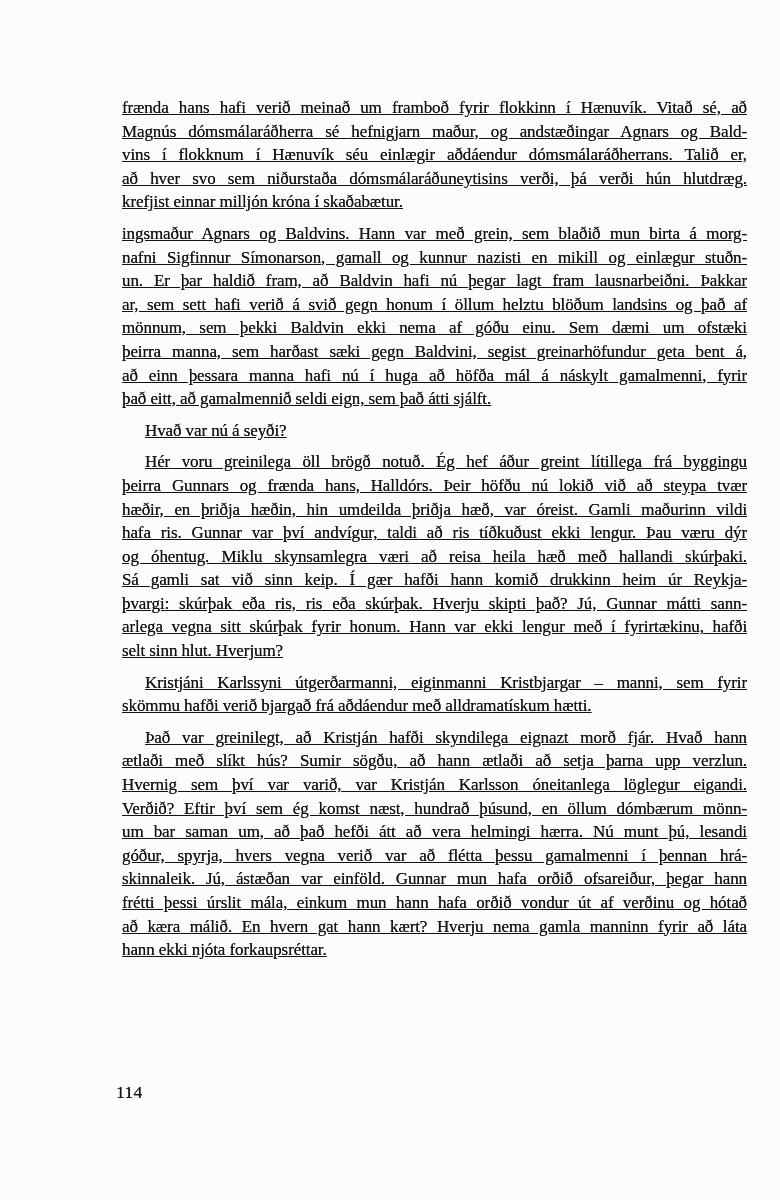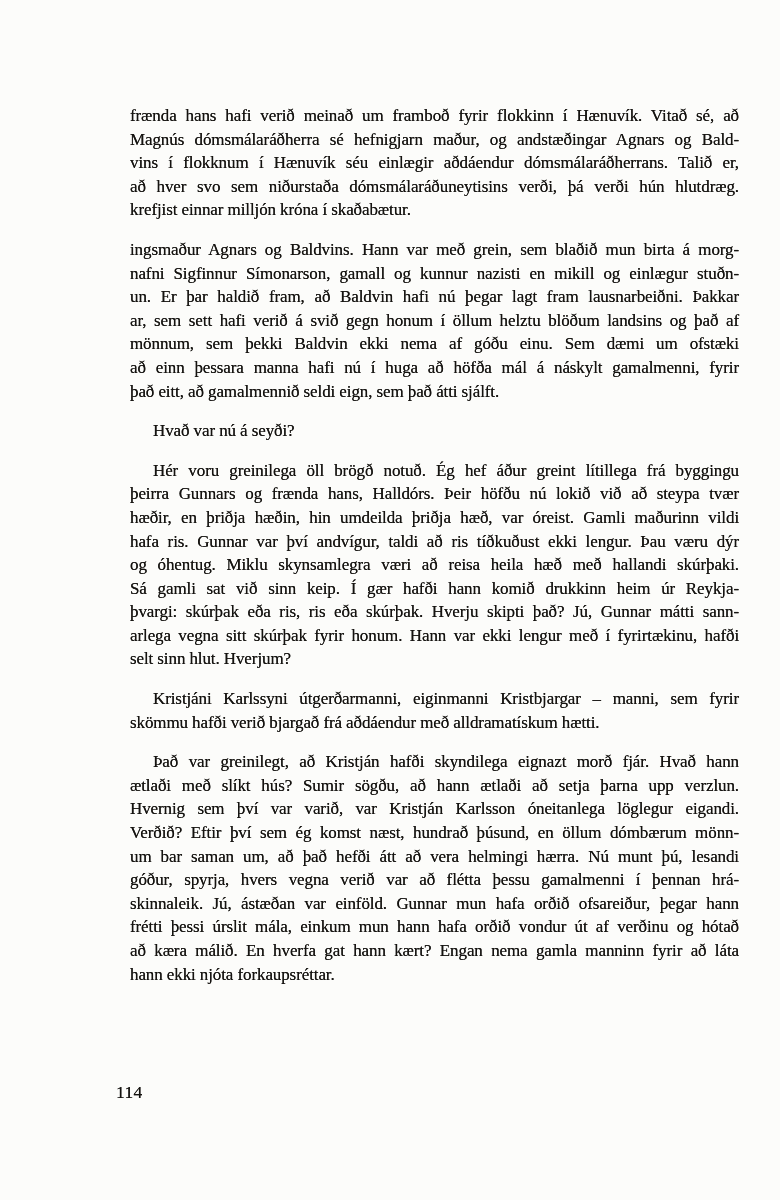--- a/index.html
+++ b/index.html
@@ -16,22 +16,23 @@
     color: #151310;
     overflow: hidden;
   }
   .text-block {
     position: absolute;
     left: 114px;
     top: 88px;
     width: 641px;
   }
   .para {
-    margin: 16px;
+    margin: 8px;
     padding: 0;
+    text-decoration: underline;
   }
   .line {
     display: block;
     font-size: 17px;
     line-height: 23.6px;
     letter-spacing: -0.1px;
     text-align: justify;
     text-align-last: justify;
     text-shadow: 0 0 0.45px rgba(20,19,16,0.85);
     white-space: normal;
@@ -62,20 +63,21 @@
         <span class="line">vins í flokknum í Hænuvík séu einlægir aðdáendur dómsmálaráðherrans. Talið er,</span>
         <span class="line">að hver svo sem niðurstaða dómsmálaráðuneytisins verði, þá verði hún hlutdræg.</span>
         <span class="line last">krefjist einnar milljón króna í skaðabætur.</span>
       </p>
       <p class="para">
         <span class="line">ingsmaður Agnars og Baldvins. Hann var með grein, sem blaðið mun birta á morg-</span>
         <span class="line">nafni Sigfinnur Símonarson, gamall og kunnur nazisti en mikill og einlægur stuðn-</span>
         <span class="line">un. Er þar haldið fram, að Baldvin hafi nú þegar lagt fram lausnarbeiðni. Þakkar</span>
         <span class="line">ar, sem sett hafi verið á svið gegn honum í öllum helztu blöðum landsins og það af</span>
         <span class="line">mönnum, sem þekki Baldvin ekki nema af góðu einu. Sem dæmi um ofstæki</span>
+        <span class="line">þeirra manna, sem harðast sæki gegn Baldvini, segist greinarhöfundur geta bent á,</span>
         <span class="line">að einn þessara manna hafi nú í huga að höfða mál á náskylt gamalmenni, fyrir</span>
         <span class="line last">það eitt, að gamalmennið seldi eign, sem það átti sjálft.</span>
       </p>
       <p class="para">
         <span class="line indent last">Hvað var nú á seyði?</span>
       </p>
       <p class="para">
         <span class="line indent">Hér voru greinilega öll brögð notuð. Ég hef áður greint lítillega frá byggingu</span>
         <span class="line">þeirra Gunnars og frænda hans, Halldórs. Þeir höfðu nú lokið við að steypa tvær</span>
         <span class="line">hæðir, en þriðja hæðin, hin umdeilda þriðja hæð, var óreist. Gamli maðurinn vildi</span>
@@ -92,18 +94,18 @@
       </p>
       <p class="para">
         <span class="line indent">Það var greinilegt, að Kristján hafði skyndilega eignazt morð fjár. Hvað hann</span>
         <span class="line">ætlaði með slíkt hús? Sumir sögðu, að hann ætlaði að setja þarna upp verzlun.</span>
         <span class="line">Hvernig sem því var varið, var Kristján Karlsson óneitanlega löglegur eigandi.</span>
         <span class="line">Verðið? Eftir því sem ég komst næst, hundrað þúsund, en öllum dómbærum mönn-</span>
         <span class="line">um bar saman um, að það hefði átt að vera helmingi hærra. Nú munt þú, lesandi</span>
         <span class="line">góður, spyrja, hvers vegna verið var að flétta þessu gamalmenni í þennan hrá-</span>
         <span class="line">skinnaleik. Jú, ástæðan var einföld. Gunnar mun hafa orðið ofsareiður, þegar hann</span>
         <span class="line">frétti þessi úrslit mála, einkum mun hann hafa orðið vondur út af verðinu og hótað</span>
-        <span class="line">að kæra málið. En hverfa gat hann kært? Engan nema gamla manninn fyrir að láta</span>
+        <span class="line">að kæra málið. En hvern gat hann kært? Hverju nema gamla manninn fyrir að láta</span>
         <span class="line last">hann ekki njóta forkaupsréttar.</span>
       </p>
     </div>
   <div class="page-number">114</div>
 </div>
 
 </body></html>

